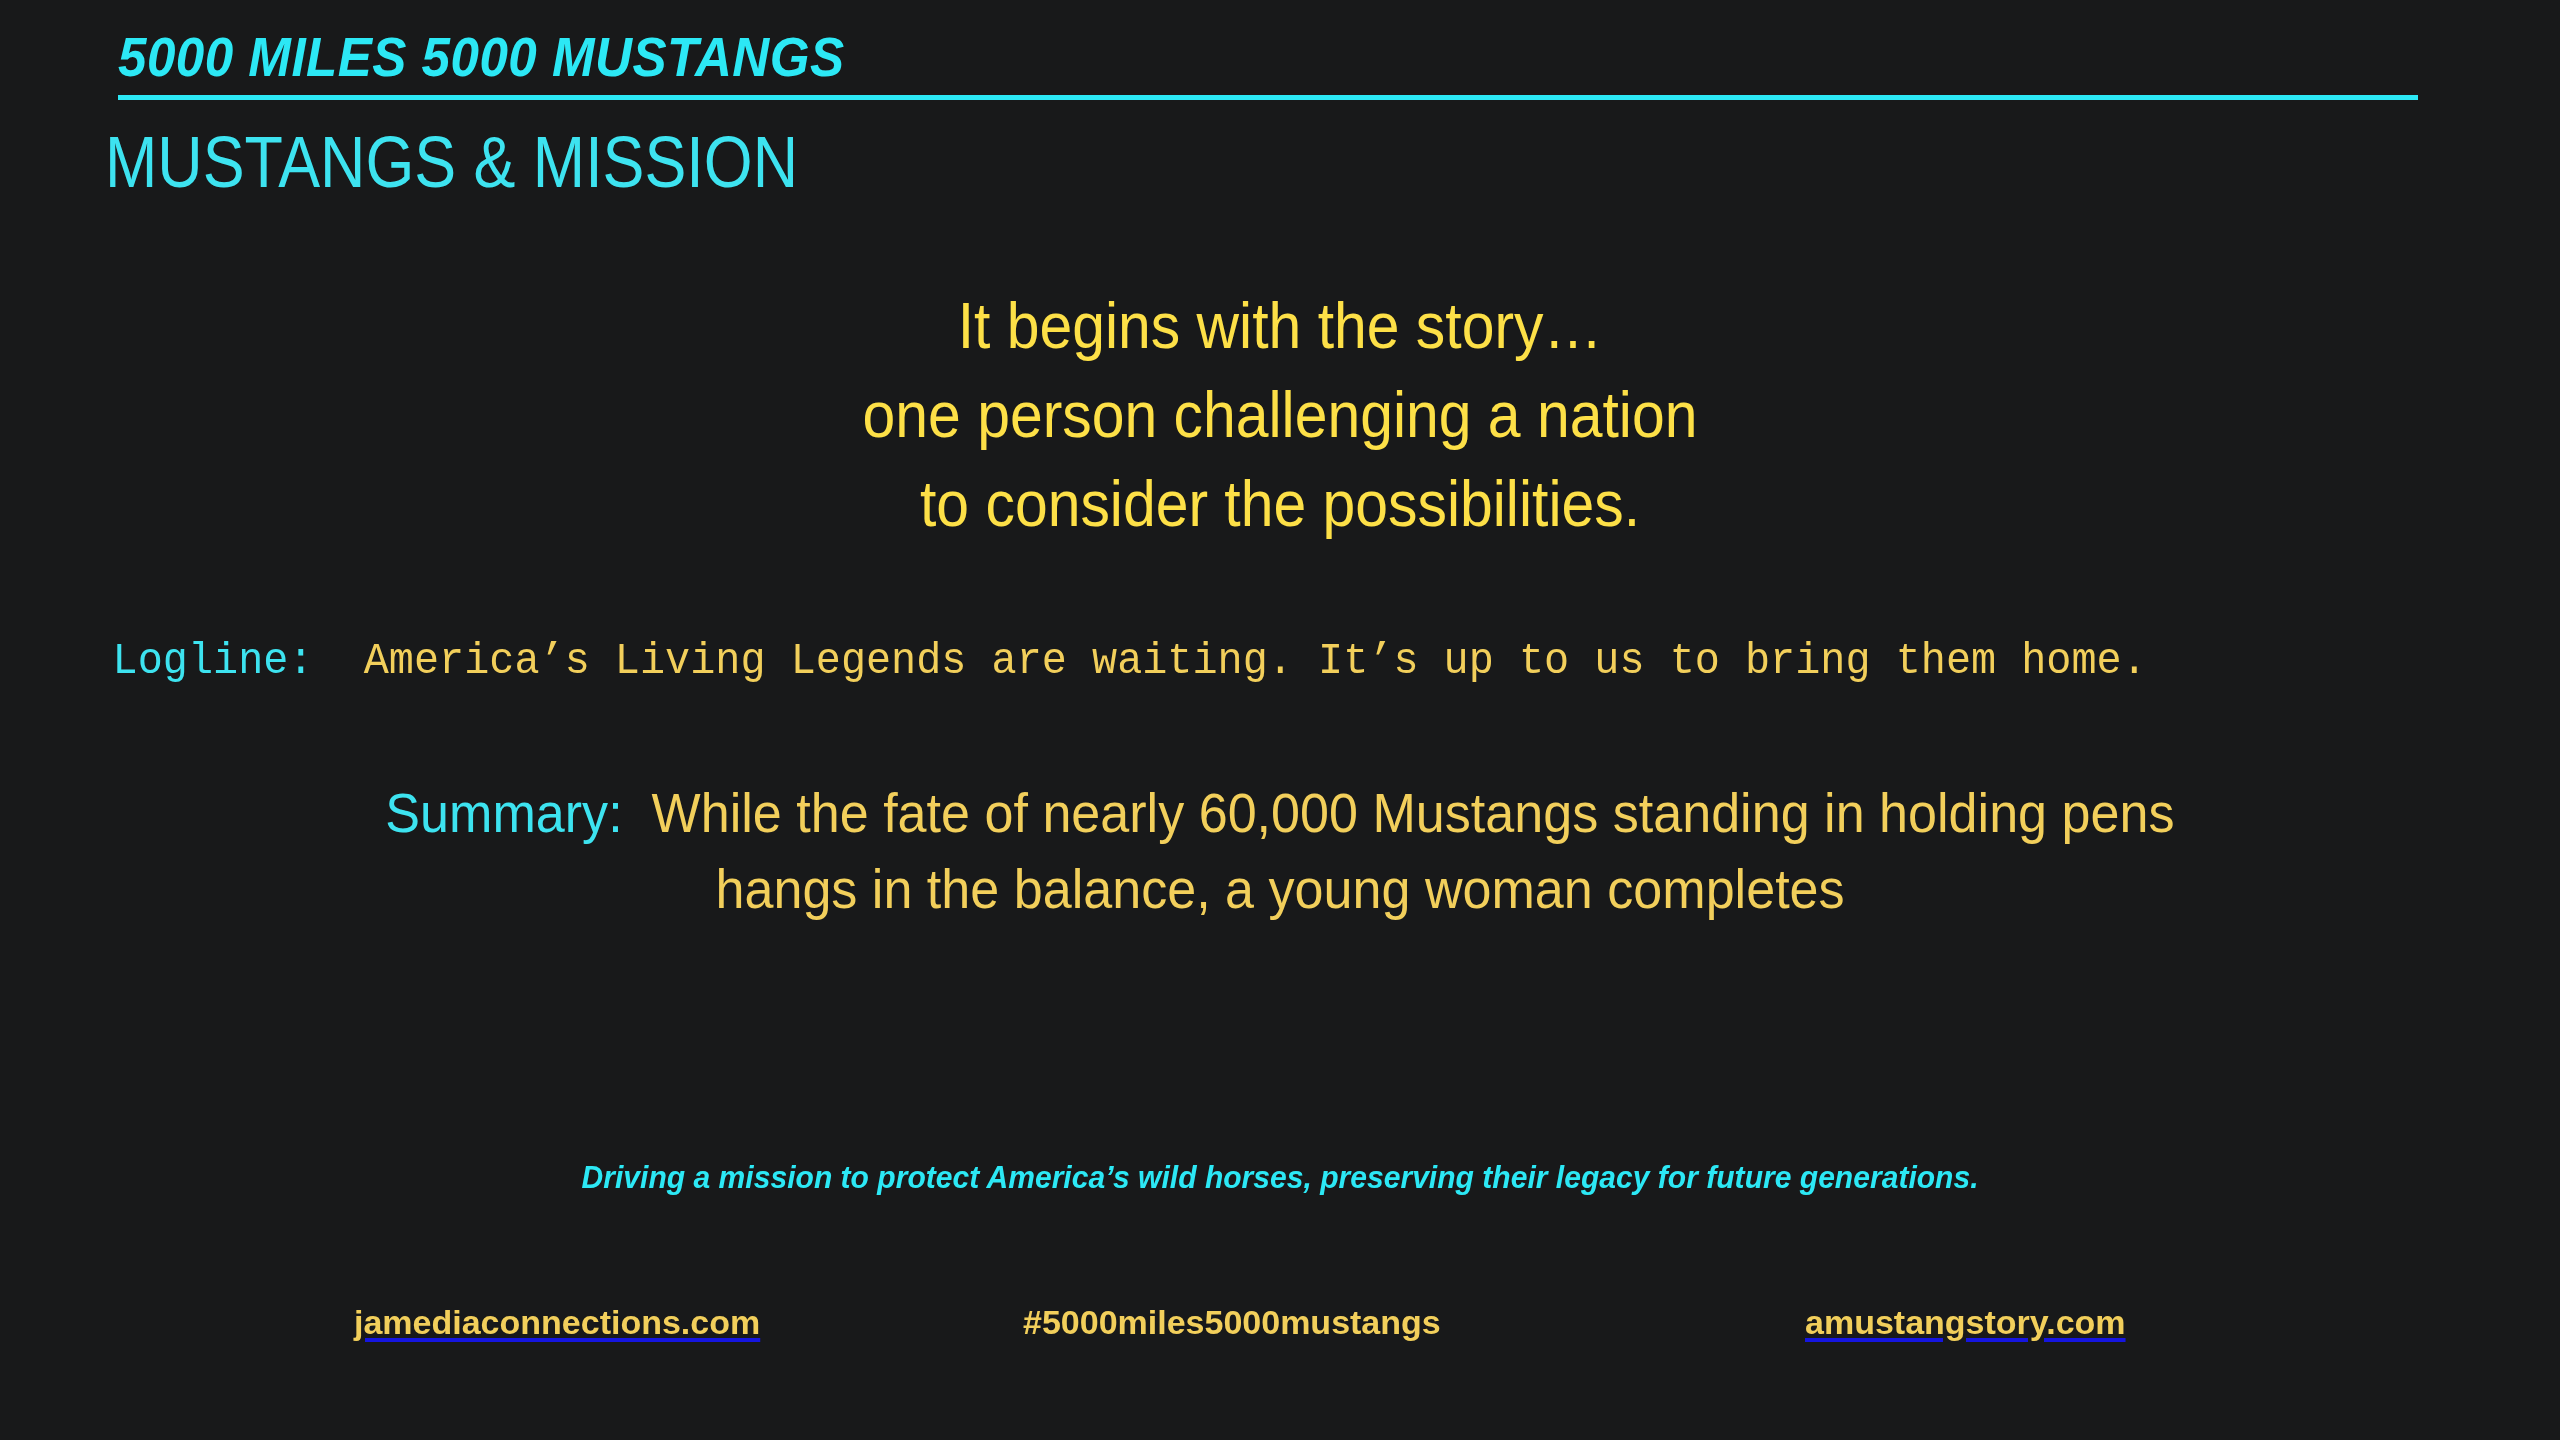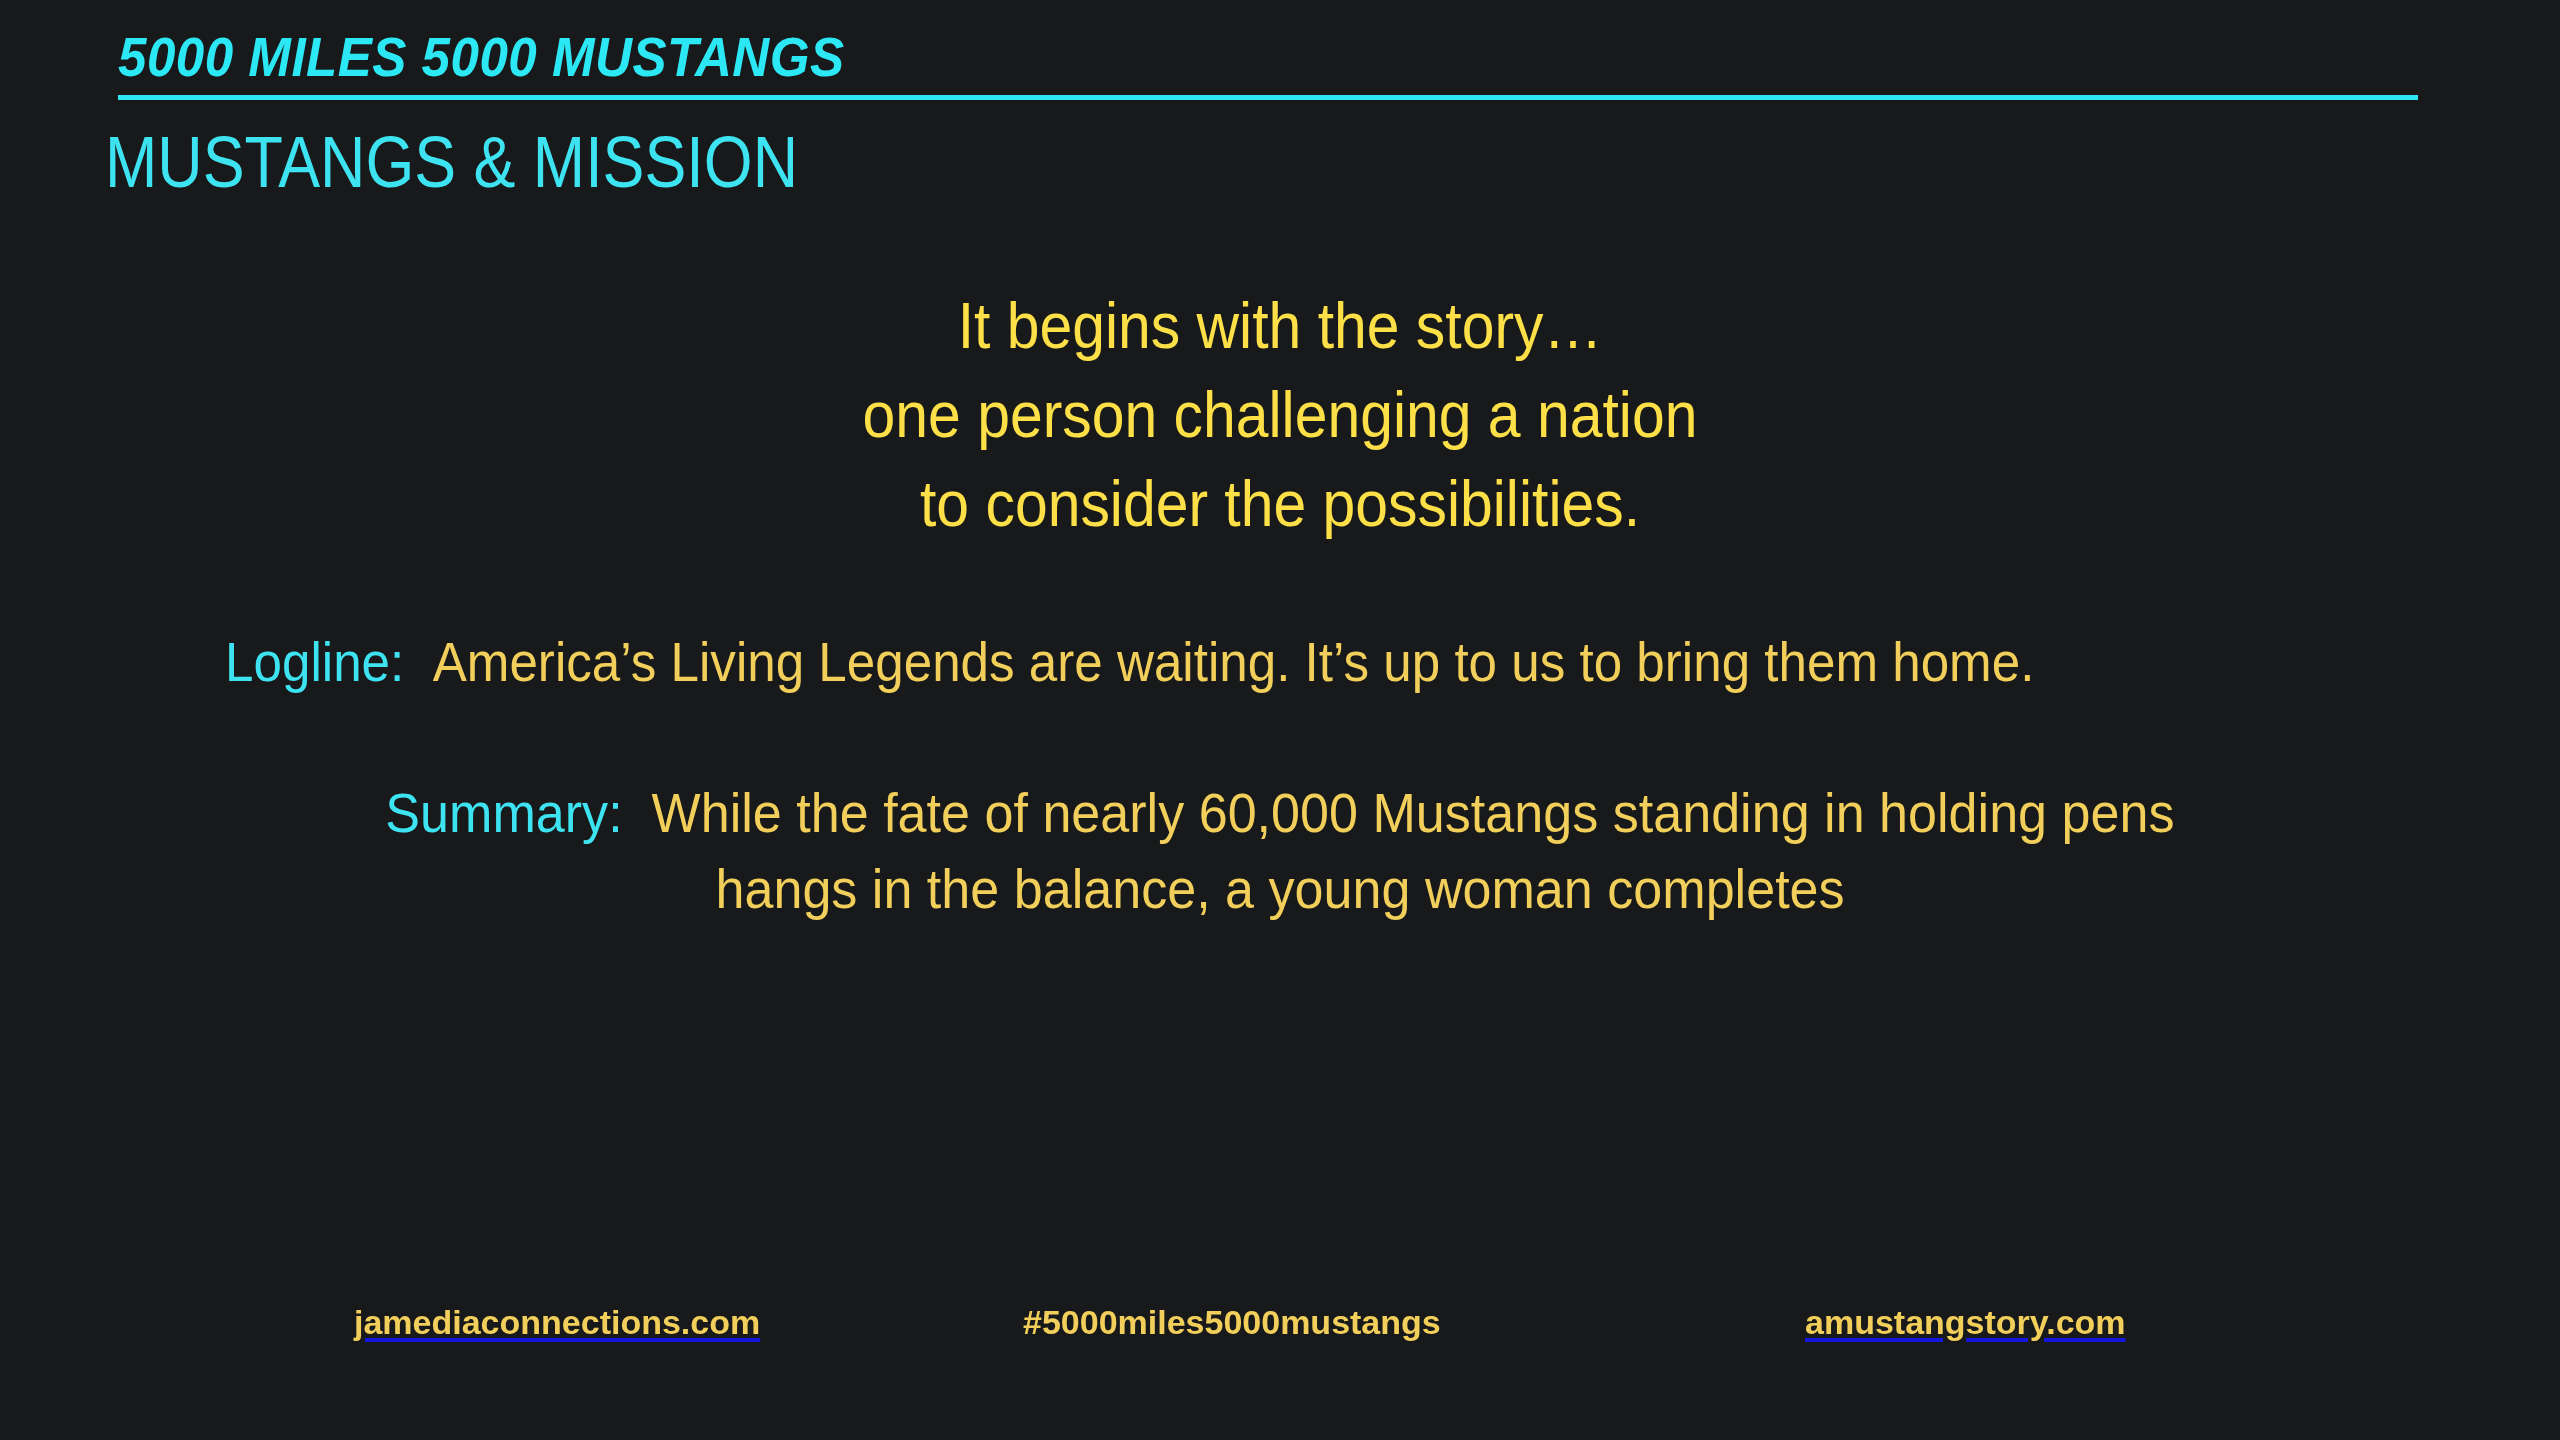--- a/index.html
+++ b/index.html
@@ -78,22 +78,22 @@
   }
   .tagline .ln { display: block; transform: scaleX(0.92); }
 
   
   .logline {
     position: absolute;
     left: 0;
     top: 627px;
     width: 2260px;
     text-align: center;
-    font-family: Liberation Sans, sans-serif;
-    font-size: 55px;
+    font-family: Liberation Mono, monospace;
+    font-size: 45px;
     line-height: 70px;
     white-space: nowrap;
   }
   .logline-inner { display: inline-block; transform: scaleX(0.93); }
   .label-cyan { color: #3DE3F0; }
   .body-gold { color: #F2CF5B; }
 
   
   .summary {
     position: absolute;
@@ -172,20 +172,23 @@
 
   <div class="logline">
     <span class="logline-inner"><span class="label-cyan">Logline:</span><span class="body-gold">&nbsp;&nbsp;</span><span class="body-gold">America’s Living Legends are waiting. It’s up to us to bring them home.</span></span>
   </div>
 
   <div class="summary">
     <span class="ln"><span><span class="label-cyan">Summary:</span><span>&nbsp;&nbsp;</span><span>While the fate of nearly 60,000 Mustangs standing in holding pens</span></span></span>
     <span class="ln"><span>hangs in the balance, a young woman completes</span></span>
   </div>
 
+  <div class="mission">
+    <span>Driving a mission to protect America’s wild horses, preserving their legacy for future generations.</span>
+  </div>
 
   <div class="footer">
     <div class="footer-item link" id="footer-0">jamediaconnections.com</div>
     <div class="footer-item" id="footer-1">#5000miles5000mustangs</div>
     <div class="footer-item link" id="footer-2">amustangstory.com</div>
   </div>
 
 </div>
 
 </body></html>

